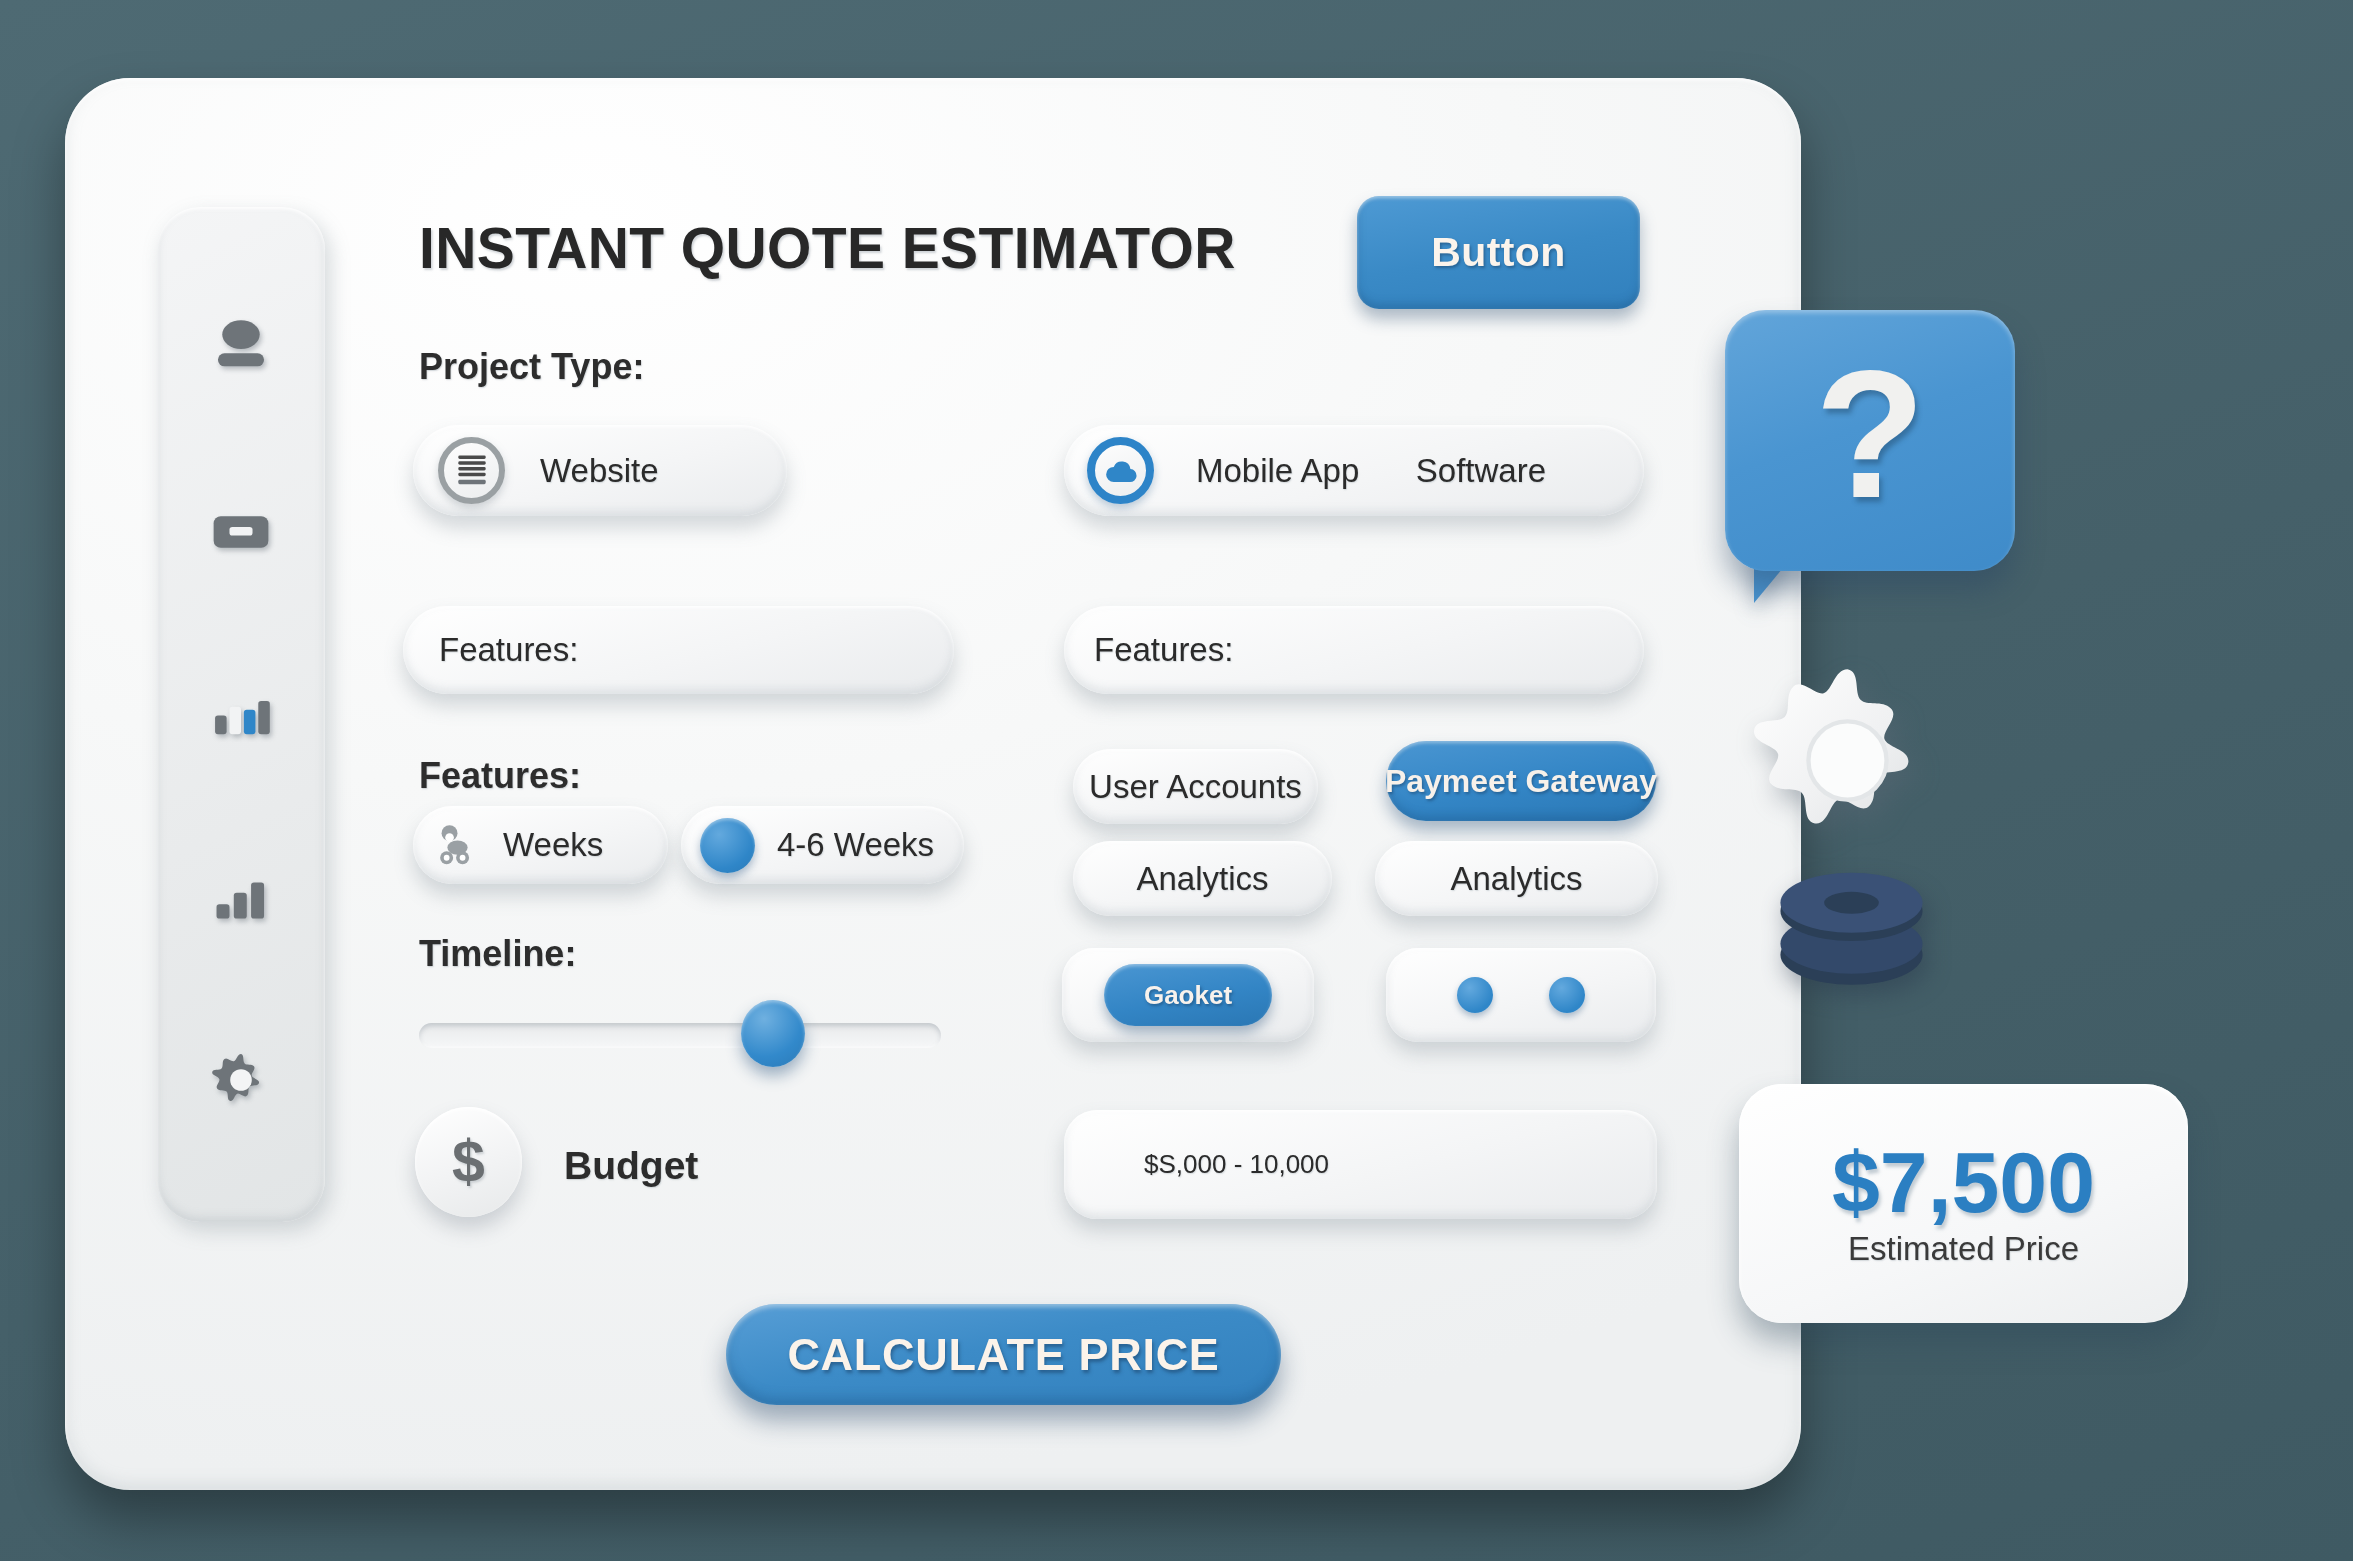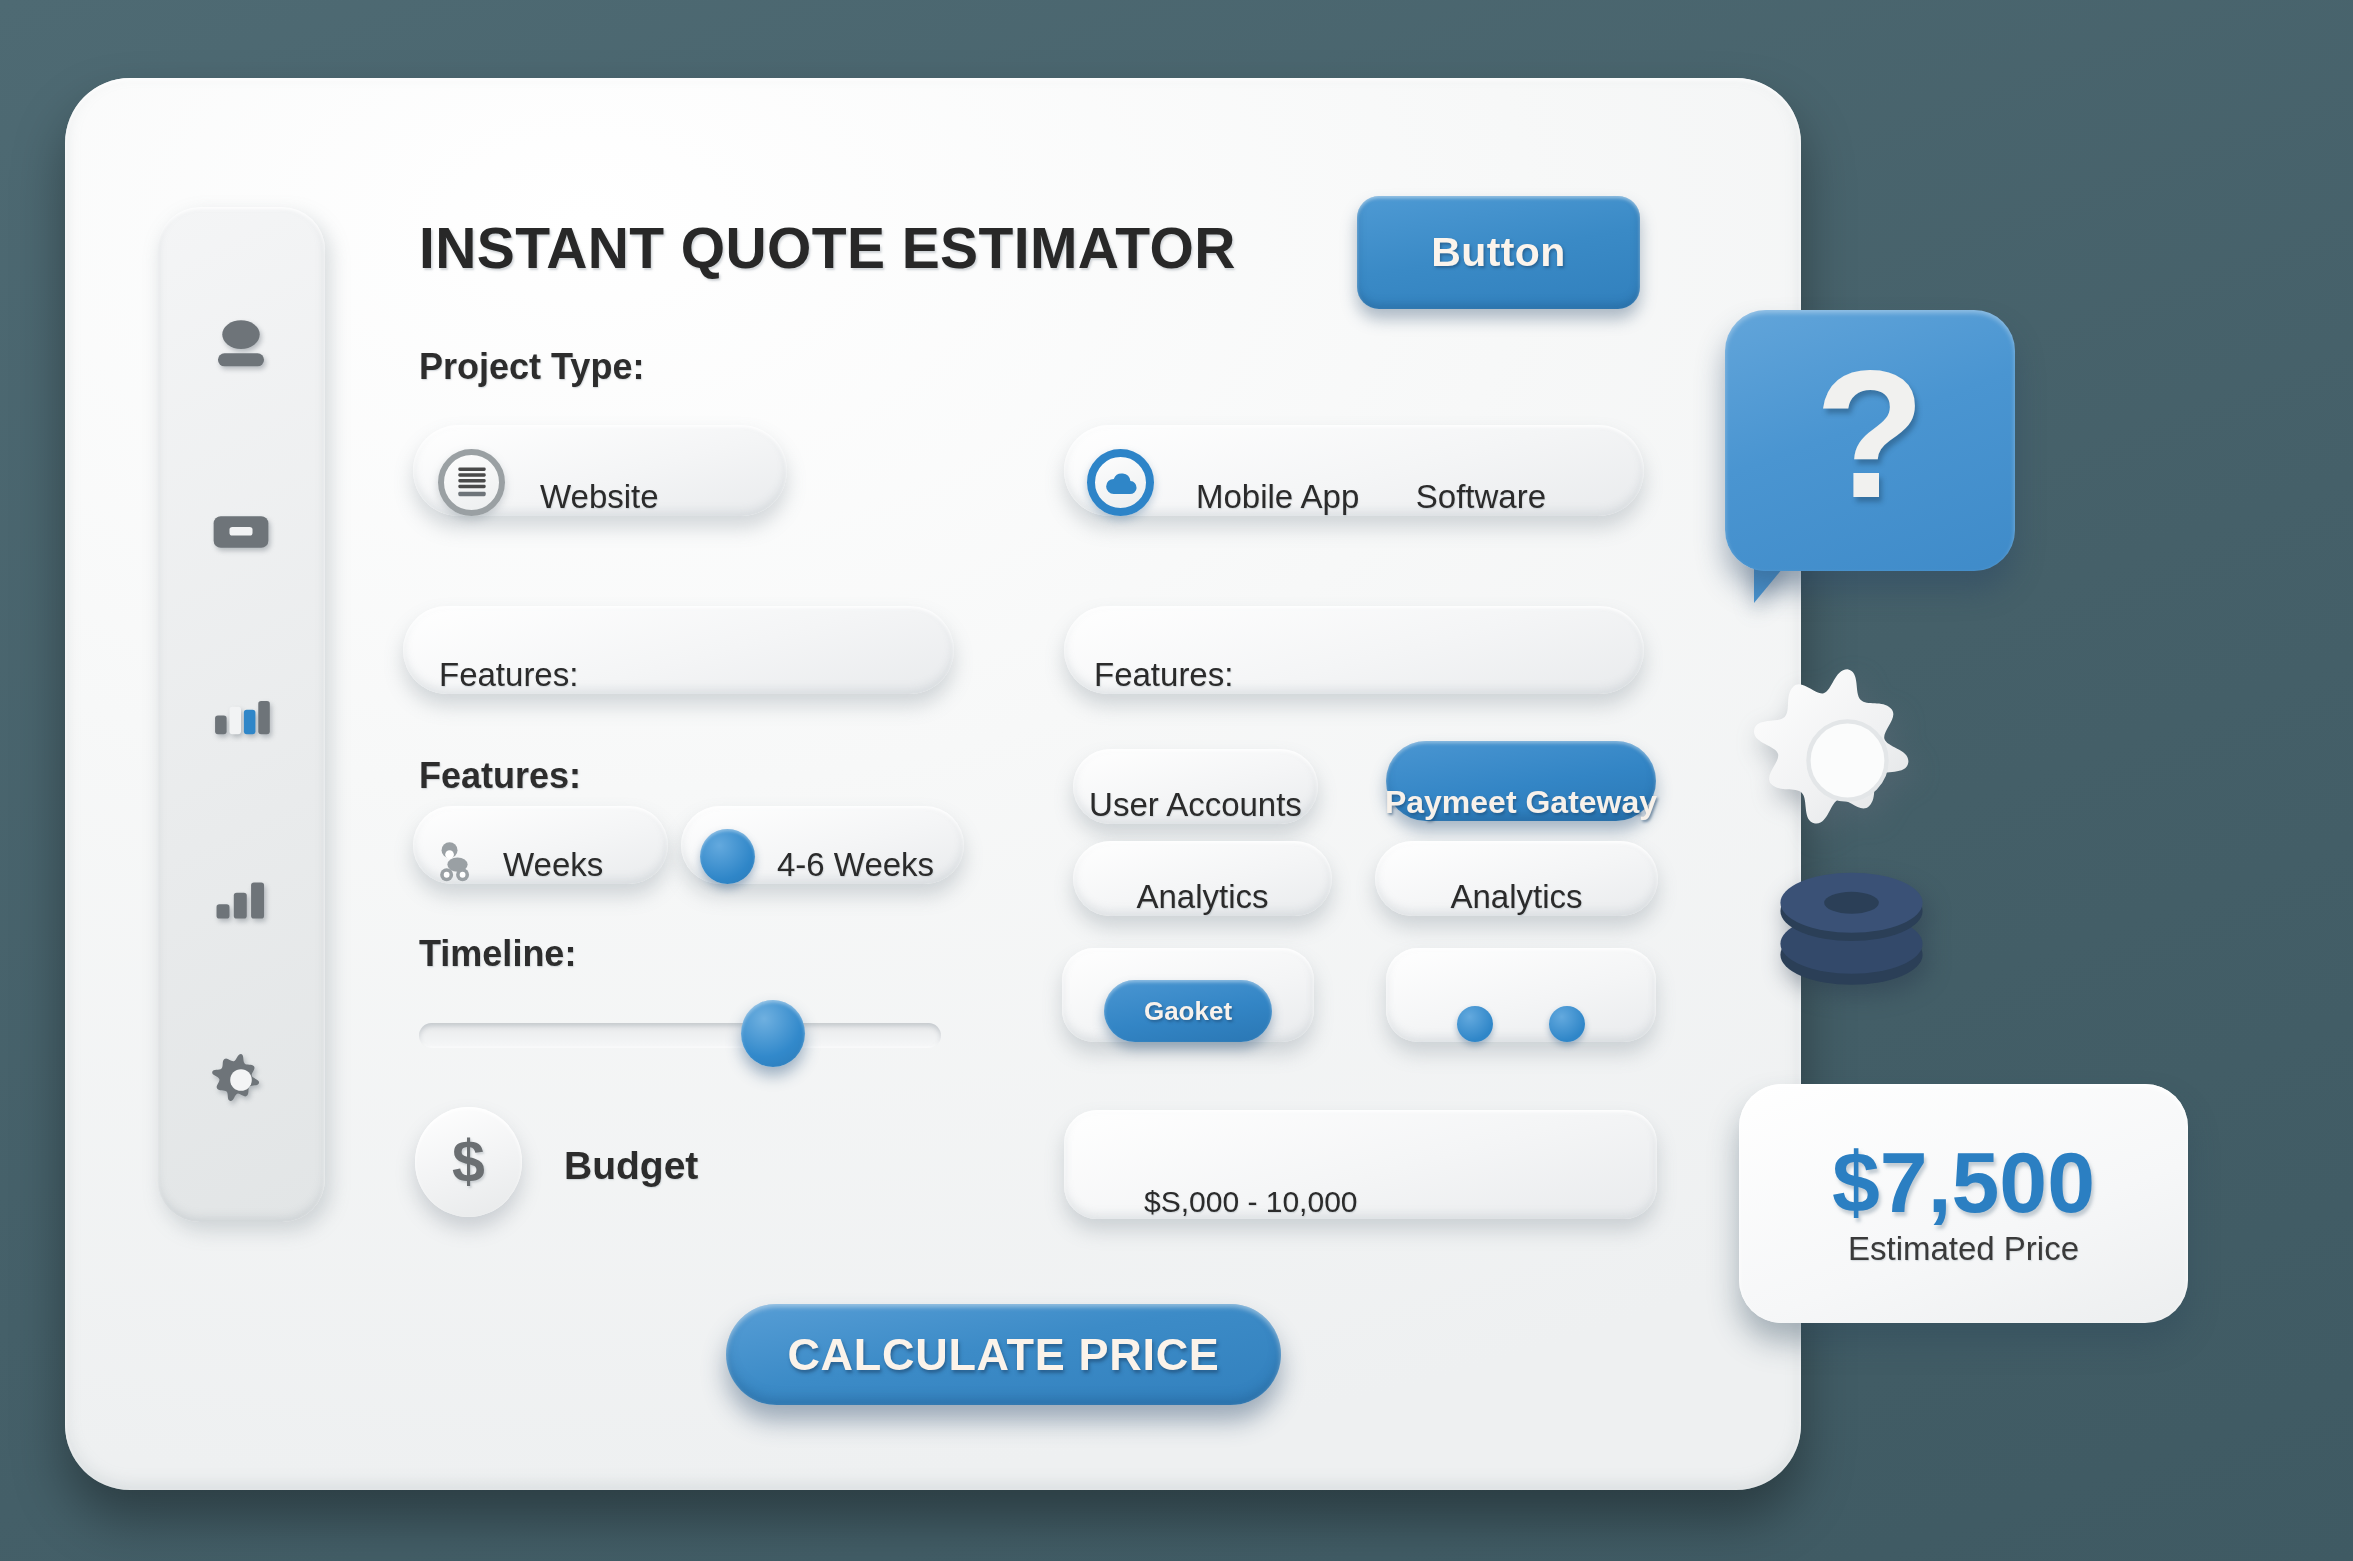--- a/index.html
+++ b/index.html
@@ -100,21 +100,21 @@
   
   .pill {
     position: absolute;
     border-radius: 724px;
     background: linear-gradient(165deg, #ffffff 0%, #f4f5f6 55%, #e9ebed 100%);
     box-shadow:
       0 11.6px 19px rgba(120,132,142,0.30),
       inset 0 2.2px 3.6px rgba(255,255,255,0.98),
       inset 0 -4.3px 10px rgba(150,162,170,0.24);
     display: flex;
-    align-items: flex-end;
+    align-items: center;
     color: #2b2b2b;
   }
   .pill .ptext {
     font-size: 33px;
     white-space: nowrap;
     text-shadow: 0.7px 1.4px 1.4px rgba(165,175,182,0.45);
   }
 
   
   #pt-website { left: 413px; top: 425px; width: 374px; height: 91px; padding-left: 25px; gap: 35px; }
@@ -173,21 +173,21 @@
   #tog-right { left: 1386px; top: 948px; width: 270px; height: 94px; border-radius: 32px;
                justify-content: space-around; padding: 0 43px; }
   .small-dot {
     width: 36px; height: 36px; border-radius: 50%;
     background: radial-gradient(circle at 35% 30%, #63a9de, #2f86c8 70%);
     box-shadow: 0 3.6px 6.5px rgba(60,100,140,0.4);
   }
 
   
   #budget-field { left: 1064px; top: 1110px; width: 593px; height: 109px; border-radius: 33px; padding-left: 80px; }
-  #budget-field .ptext { font-size: 30px; }
+  #budget-field .ptext { font-size: 26px; }
 
   
   .slider-track {
     position: absolute;
     left: 419px; top: 1023px;
     width: 522px; height: 25px;
     border-radius: 724px;
     background: linear-gradient(180deg,#e8eaeb,#f6f7f8);
     box-shadow: inset 0 2.9px 5.8px rgba(150,160,168,0.45), inset 0 -1.4px 2.2px rgba(255,255,255,0.9);
   }

